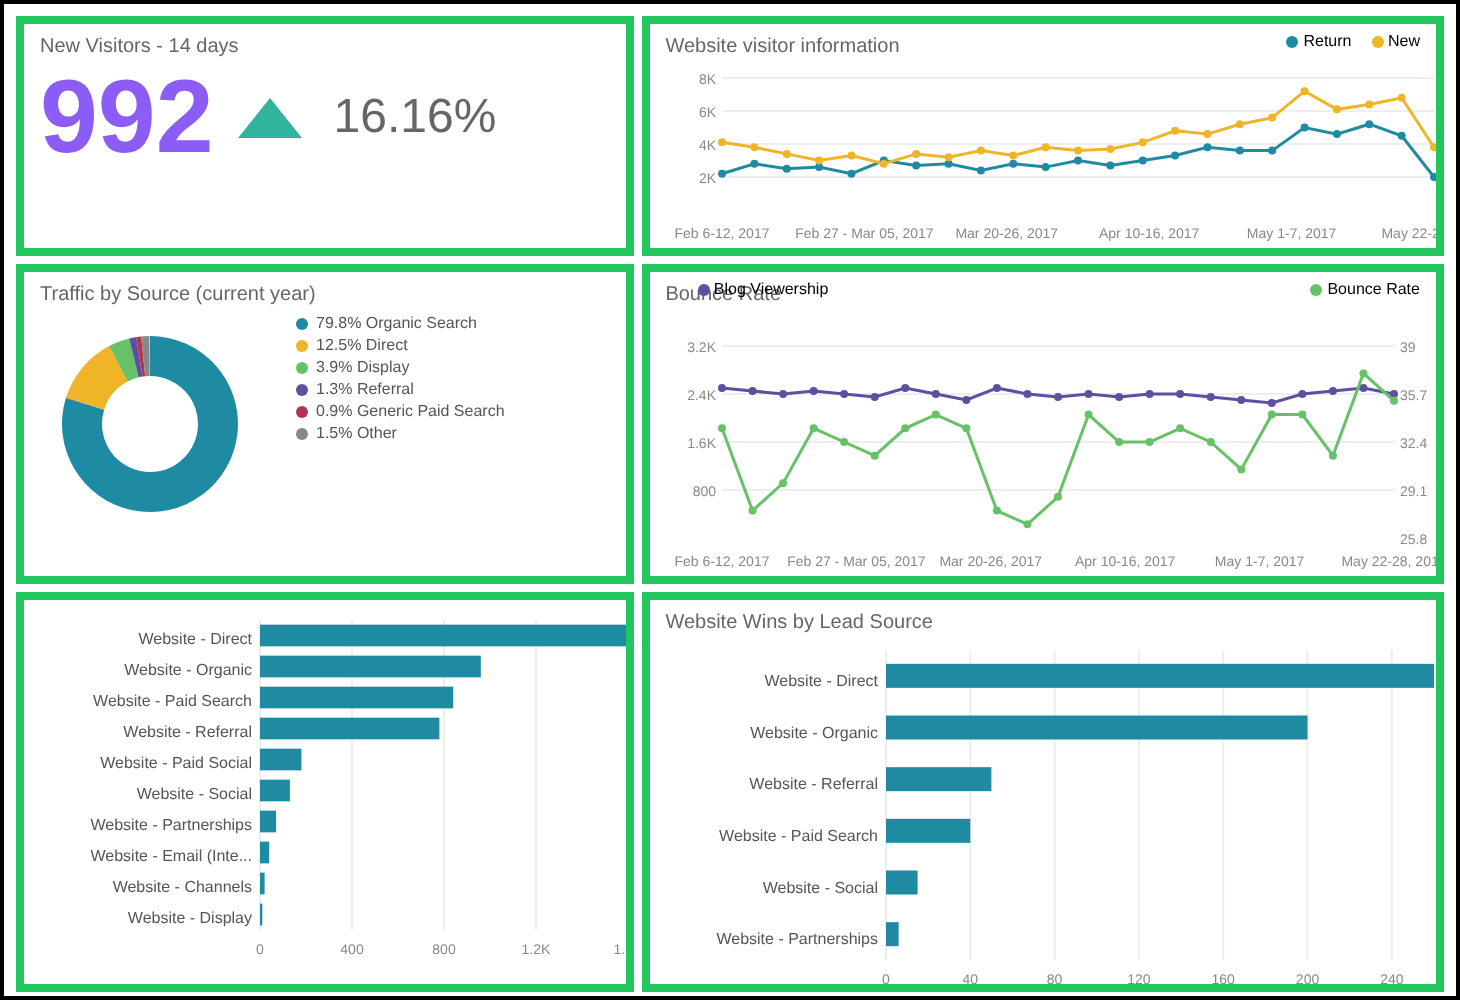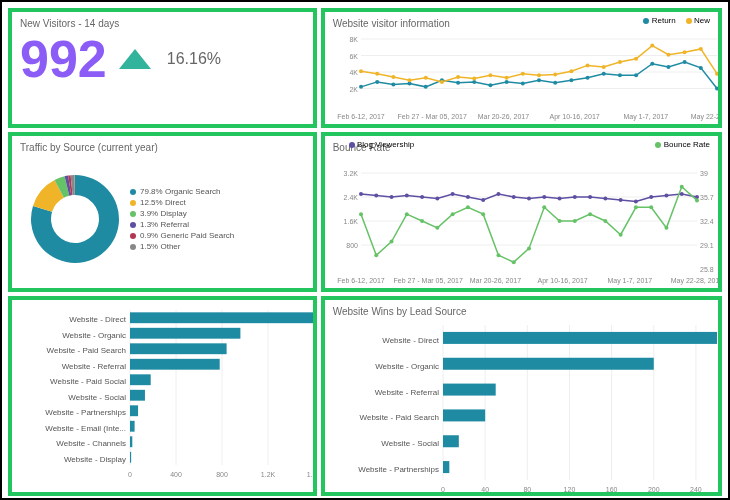--- a/index.html
+++ b/index.html
@@ -3,30 +3,30 @@
 <meta charset="utf-8">
 <style>
   * { box-sizing: border-box; margin: 0; padding: 0; }
   body { font-family: Arial, sans-serif; background: #fff; width: 730px; height: 500px; overflow: hidden; }
   .dashboard { display: grid; grid-template-columns: 1fr 1.3fr; grid-template-rows: 120px 160px 200px; gap: 4px; padding: 6px; border: 2px solid #000; width: 730px; height: 500px; }
   .panel { border: 4px solid #22c55e; background: #fff; padding: 6px 8px; position: relative; overflow: hidden; }
   .panel-title { font-size: 10px; color: #666; margin-bottom: 4px; }
   
   .kpi-row { display: flex; align-items: center; gap: 12px; }
   .kpi-value { font-size: 52px; font-weight: 700; color: #8b5cf6; line-height: 1; }
-  .kpi-change { font-size: 16px; color: #666; }
+  .kpi-change { font-size: 24px; color: #666; }
   .triangle { display: inline-block; width: 0; height: 0; border-left: 16px solid transparent; border-right: 16px solid transparent; border-bottom: 20px solid #31b39c; vertical-align: middle; margin-right: 4px; }
   
   .legend { font-size: 8px; color: #555; display: flex; flex-direction: column; gap: 2px; }
   .legend-row { display: flex; align-items: center; gap: 4px; }
   .dot { width: 6px; height: 6px; border-radius: 50%; display: inline-block; }
   .legend-inline { position: absolute; top: 4px; right: 8px; display: flex; gap: 10px; font-size: 8px; padding-left: 16px; }
   .legend-inline .dot { vertical-align: middle; }
   
-  .donut-wrap { display: flex; align-items: center; gap: 0; height: calc(100% - 16px); }
+  .donut-wrap { display: flex; align-items: flex-start; gap: 18px; height: calc(100% - 16px); }
   
   svg { display: block; }
   .axis-label { font-size: 7px; fill: #888; }
   .grid-line { stroke: #eee; stroke-width: 1; }
   .bar-label { font-size: 8px; fill: #555; text-anchor: end; }
   .bar { fill: #1f8ba3; }
   .line-return { stroke: #1f8ba3; fill: none; stroke-width: 1.5; }
   .line-new { stroke: #f0b429; fill: none; stroke-width: 1.5; }
   .line-blog { stroke: #5e4fa2; fill: none; stroke-width: 1.5; }
   .line-bounce { stroke: #66c266; fill: none; stroke-width: 1.5; }

